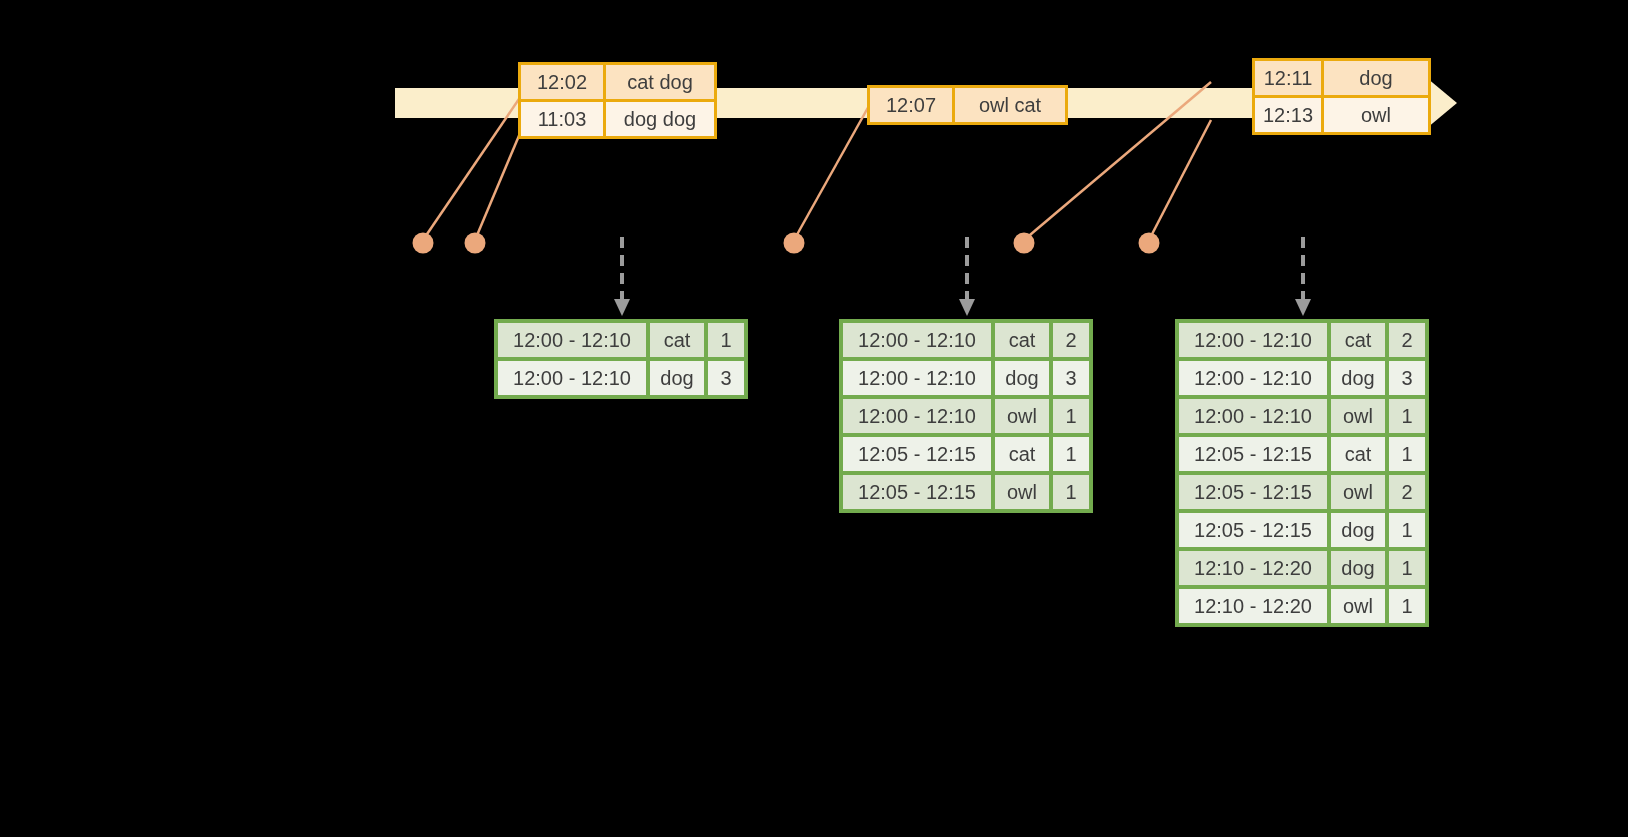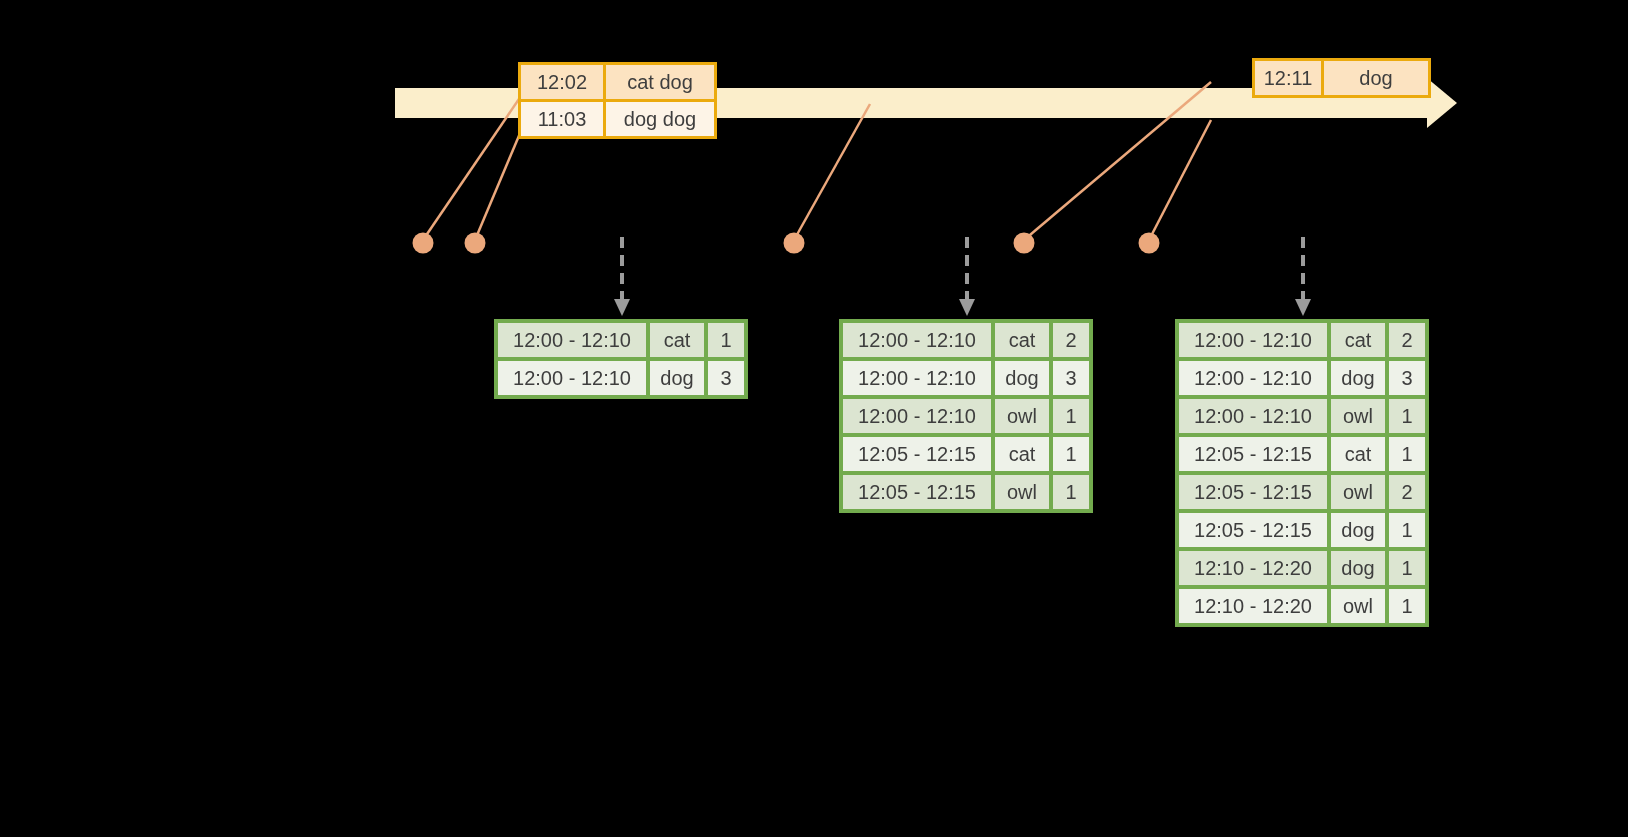--- a/index.html
+++ b/index.html
@@ -74,26 +74,38 @@
       <td class="t">12:02</td>
       <td class="w">cat dog</td>
     </tr>
     <tr>
       <td class="t">11:03</td>
       <td class="w">dog dog</td>
     </tr>
   </tbody>
     </table>
 
+  <table class="evt evt2" style="left:867px;top:85px;">
+    <tbody>
+        <tr>
+      <td class="t">12:07</td>
+      <td class="w">owl cat</td>
+    </tr>
+  </tbody>
+    </table>
 
   <table class="evt evt3" style="left:1208px;top:58px;margin-left:44px;">
     <tbody>
         <tr>
       <td class="t">12:11</td>
       <td class="w">dog</td>
+    </tr>
+    <tr>
+      <td class="t">12:13</td>
+      <td class="w">owl</td>
     </tr>
   </tbody>
     </table>
 
   <table class="res" style="left:494px;top:319px;">
     <tbody>
         <tr>
       <td class="win">12:00 - 12:10</td>
       <td class="wd">cat</td>
       <td class="ct">1</td>

